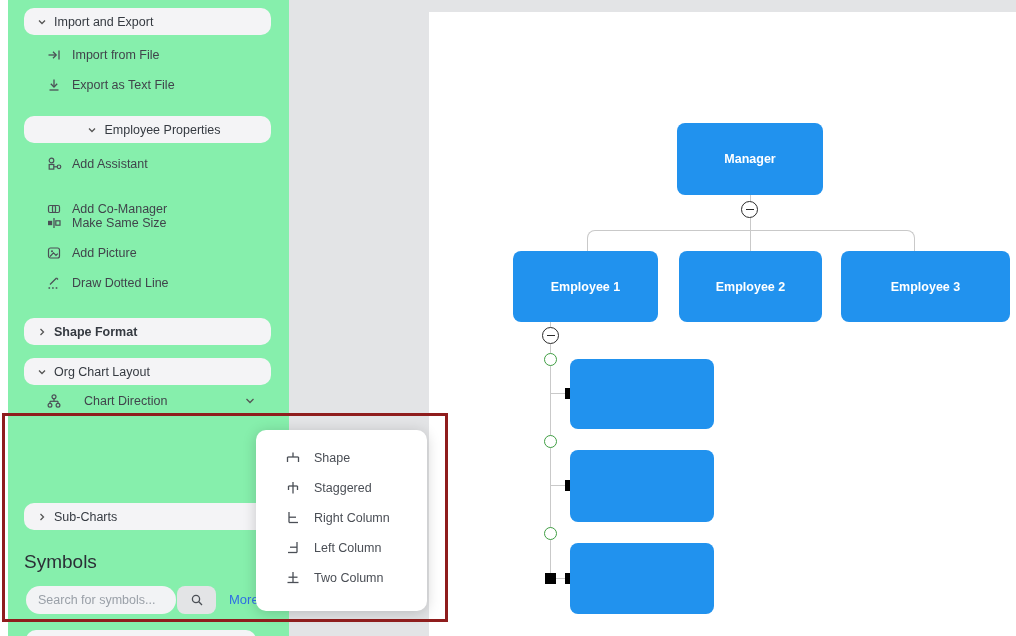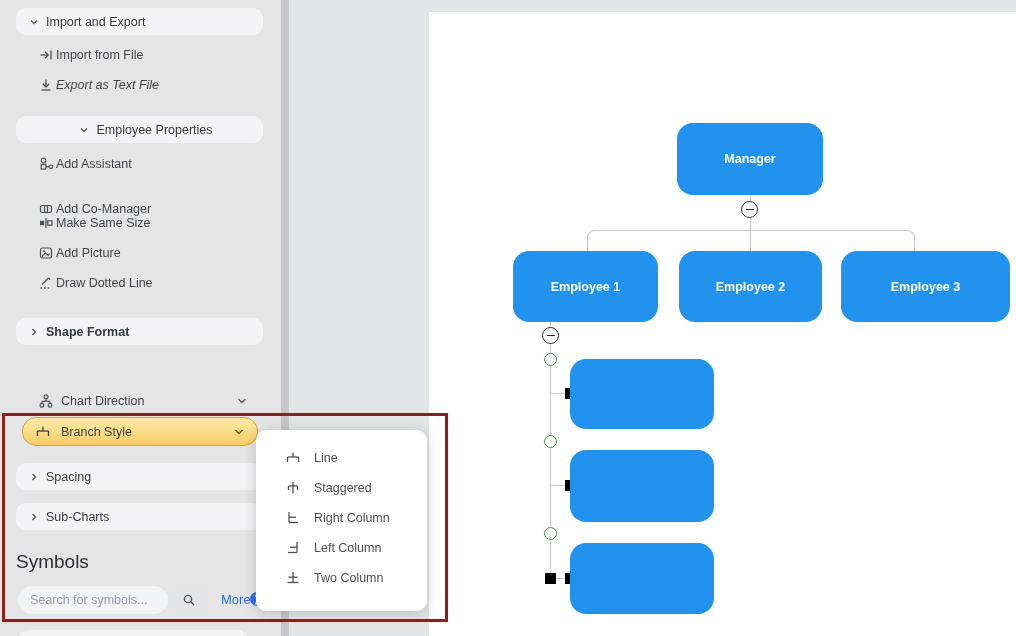--- a/index.html
+++ b/index.html
@@ -3,33 +3,33 @@
 <meta charset="utf-8">
 <style>
   html,body{margin:0;padding:0;}
   body{
     position:relative;width:1016px;height:636px;overflow:hidden;
     font-family:"Liberation Sans",sans-serif;background:#ffffff;
     -webkit-font-smoothing:antialiased;
   }
   .abs{position:absolute;}
   
-  .sidebar{left:0;top:0;width:281px;height:636px;background:#e5e5e5;z-index:5;}
+  .sidebar{left:8px;top:0;width:281px;height:636px;background:#86efac;z-index:5;}
   .sec-header{
     left:16px;width:247px;height:27px;background:#f4f4f6;border-radius:10px;
     display:flex;align-items:center;gap:7px;padding:0 0 0 13px;box-sizing:border-box;
     font-size:12.5px;color:#353a41;font-weight:500;cursor:pointer;
   }
   .side-item{
-    left:38px;height:17px;display:flex;align-items:center;gap:2px;
+    left:38px;height:17px;display:flex;align-items:center;gap:10px;
     font-size:12.5px;color:#40444b;cursor:pointer;white-space:nowrap;text-align:right;
   }
   .side-item svg{flex:0 0 auto;}
   .tool-row{
-    left:38px;width:210px;height:18px;display:flex;align-items:center;gap:7px;
+    left:38px;width:210px;height:18px;display:flex;align-items:center;gap:22px;
     font-size:12.5px;color:#40444b;cursor:pointer;
   }
   .tool-row .spacer{flex:1;}
   .branch-btn{
     left:22px;top:417px;width:236px;height:29px;border-radius:14px;
     background:linear-gradient(180deg,#fdeaa9 0%,#f6cf66 100%);
     border:1.5px solid #d8a430;box-sizing:border-box;
     display:flex;align-items:center;gap:10px;padding:0 12px;
     font-size:12.5px;color:#3b3f45;cursor:pointer;z-index:6;
   }
@@ -50,21 +50,21 @@
     background:#2f6fe4;color:#fff;font-size:9px;line-height:14px;text-align:center;cursor:pointer;}
   .partial-header{left:18px;top:630px;width:230px;height:10px;background:#f4f4f6;
     border-radius:10px 10px 0 0;}
   
   .scrollbar{left:281px;top:0;width:8px;height:636px;background:#c6c7ca;z-index:4;cursor:pointer;}
   .canvas{left:289px;top:0;width:727px;height:636px;background:#e3e4e6;z-index:0;}
   .page{position:absolute;left:140px;top:12px;right:0;bottom:0;background:#fff;}
   .chart{left:0;top:0;width:1016px;height:636px;z-index:2;pointer-events:none;}
   .chart > *{pointer-events:auto;}
   .node{
-    background:#2192ee;border-radius:16px;color:#fff;font-weight:bold;font-size:12.5px;
+    background:#2192ee;border-radius:8px;color:#fff;font-weight:bold;font-size:12.5px;
     display:flex;align-items:center;justify-content:center;cursor:pointer;
   }
   .cline{background:#c9c9c9;}
   .bracket{border:1px solid #c9c9c9;border-bottom:none;border-radius:8px 8px 0 0;box-sizing:border-box;}
   .collapse{
     width:17px;height:17px;border-radius:50%;background:#fff;border:1.5px solid #2b2b2b;
     box-sizing:border-box;display:flex;align-items:center;justify-content:center;cursor:pointer;
   }
   .collapse .minus{width:8px;height:1.5px;background:#2b2b2b;}
   .greendot{
@@ -146,21 +146,21 @@
     <span>Import and Export</span>
   </div>
   <div class="abs side-item" style="top:46px;">
     <svg width="16" height="16" viewBox="0 0 16 16">
       <line x1="2.5" y1="8" x2="10" y2="8" stroke="#4b4f56" stroke-width="1.3"></line>
       <polyline points="7,4.8 10.2,8 7,11.2" fill="none" stroke="#4b4f56" stroke-width="1.3"></polyline>
       <line x1="13" y1="3.5" x2="13" y2="12.5" stroke="#4b4f56" stroke-width="1.3"></line>
     </svg>
     <span>Import from File</span>
   </div>
-  <div class="abs side-item" style="top:76px;font-style:italic;">
+  <div class="abs side-item" style="top:76px;">
     <svg width="16" height="16" viewBox="0 0 16 16">
       <line x1="8" y1="2.5" x2="8" y2="9.5" stroke="#4b4f56" stroke-width="1.3"></line>
       <polyline points="4.8,6.8 8,10 11.2,6.8" fill="none" stroke="#4b4f56" stroke-width="1.3"></polyline>
       <line x1="3.5" y1="13" x2="12.5" y2="13" stroke="#4b4f56" stroke-width="1.3"></line>
     </svg>
     <span>Export as Text File</span>
   </div>
 
   <div class="abs sec-header" style="top:116px;justify-content:center;">
     <svg width="10" height="10" viewBox="0 0 10 10">
@@ -209,56 +209,43 @@
     <span>Draw Dotted Line</span>
   </div>
 
   <div class="abs sec-header" style="top:318px;font-weight:bold;">
     <svg width="10" height="10" viewBox="0 0 10 10">
         <polyline points="3.5,2 6.5,5 3.5,8" fill="none" stroke="#555" stroke-width="1.3"></polyline>
       </svg>
     <span>Shape Format</span>
   </div>
 
+  <div class="abs sec-header" style="top:358px;">
+    <svg width="10" height="10" viewBox="0 0 10 10">
+        <polyline points="2,3.5 5,6.5 8,3.5" fill="none" stroke="#555" stroke-width="1.3"></polyline>
+      </svg>
+    <span>Org Chart Layout</span>
+  </div>
   <div class="abs tool-row" style="top:392px;">
     <svg width="16" height="16" viewBox="0 0 16 16">
       <circle cx="8" cy="3.8" r="2" fill="none" stroke="#4b4f56" stroke-width="1.2"></circle>
       <line x1="8" y1="5.8" x2="8" y2="8.3" stroke="#4b4f56" stroke-width="1.2"></line>
       <line x1="4" y1="8.3" x2="12" y2="8.3" stroke="#4b4f56" stroke-width="1.2"></line>
       <line x1="4" y1="8.3" x2="4" y2="10.3" stroke="#4b4f56" stroke-width="1.2"></line>
       <line x1="12" y1="8.3" x2="12" y2="10.3" stroke="#4b4f56" stroke-width="1.2"></line>
       <circle cx="4" cy="12.2" r="1.9" fill="none" stroke="#4b4f56" stroke-width="1.2"></circle>
       <circle cx="12" cy="12.2" r="1.9" fill="none" stroke="#4b4f56" stroke-width="1.2"></circle>
     </svg>
     <span>Chart Direction</span>
     <span class="spacer"></span>
     <svg width="12" height="12" viewBox="0 0 12 12">
         <polyline points="2.5,4 6,7.5 9.5,4" fill="none" stroke="#555" stroke-width="1.3"></polyline>
       </svg>
   </div>
-  <div class="abs branch-btn">
-    <svg width="16" height="16" viewBox="0 0 16 16">
-      <line x1="8" y1="2.5" x2="8" y2="7" stroke="#3b3f45" stroke-width="1.3"></line>
-      <line x1="2.5" y1="7" x2="13.5" y2="7" stroke="#3b3f45" stroke-width="1.3"></line>
-      <line x1="2.5" y1="7" x2="2.5" y2="12" stroke="#3b3f45" stroke-width="1.3"></line>
-      <line x1="13.5" y1="7" x2="13.5" y2="12" stroke="#3b3f45" stroke-width="1.3"></line>
-    </svg>
-    <span>Branch Style</span>
-    <span class="spacer"></span>
-    <svg width="12" height="12" viewBox="0 0 12 12">
-        <polyline points="2.5,4 6,7.5 9.5,4" fill="none" stroke="#6b5a20" stroke-width="1.4"></polyline>
-      </svg>
-  </div>
-
-  <div class="abs sec-header" style="top:463px;">
-    <svg width="10" height="10" viewBox="0 0 10 10">
-        <polyline points="3.5,2 6.5,5 3.5,8" fill="none" stroke="#555" stroke-width="1.3"></polyline>
-      </svg>
-    <span>Spacing</span>
-  </div>
+
   <div class="abs sec-header" style="top:503px;">
     <svg width="10" height="10" viewBox="0 0 10 10">
         <polyline points="3.5,2 6.5,5 3.5,8" fill="none" stroke="#555" stroke-width="1.3"></polyline>
       </svg>
     <span>Sub-Charts</span>
   </div>
 
   <div class="abs symbols-h">Symbols</div>
   <input class="abs search-input" type="text" placeholder="Search for symbols..." style="">
   <div class="abs search-btn">
@@ -275,21 +262,21 @@
 <div class="abs scrollbar"></div>
 
 <div class="abs menu">
   <div class="menu-item">
     <svg width="16" height="16" viewBox="0 0 16 16">
       <line x1="8" y1="2.5" x2="8" y2="7" stroke="#4b4f56" stroke-width="1.3"></line>
       <line x1="2.5" y1="7" x2="13.5" y2="7" stroke="#4b4f56" stroke-width="1.3"></line>
       <line x1="2.5" y1="7" x2="2.5" y2="12" stroke="#4b4f56" stroke-width="1.3"></line>
       <line x1="13.5" y1="7" x2="13.5" y2="12" stroke="#4b4f56" stroke-width="1.3"></line>
     </svg>
-    <span>Line</span>
+    <span>Shape</span>
   </div>
   <div class="menu-item">
     <svg width="16" height="16" viewBox="0 0 16 16">
       <line x1="8" y1="2" x2="8" y2="13.5" stroke="#4b4f56" stroke-width="1.3"></line>
       <line x1="3.5" y1="6" x2="12.5" y2="6" stroke="#4b4f56" stroke-width="1.3"></line>
       <line x1="3.5" y1="6" x2="3.5" y2="10" stroke="#4b4f56" stroke-width="1.3"></line>
       <line x1="12.5" y1="6" x2="12.5" y2="10" stroke="#4b4f56" stroke-width="1.3"></line>
     </svg>
     <span>Staggered</span>
   </div>

